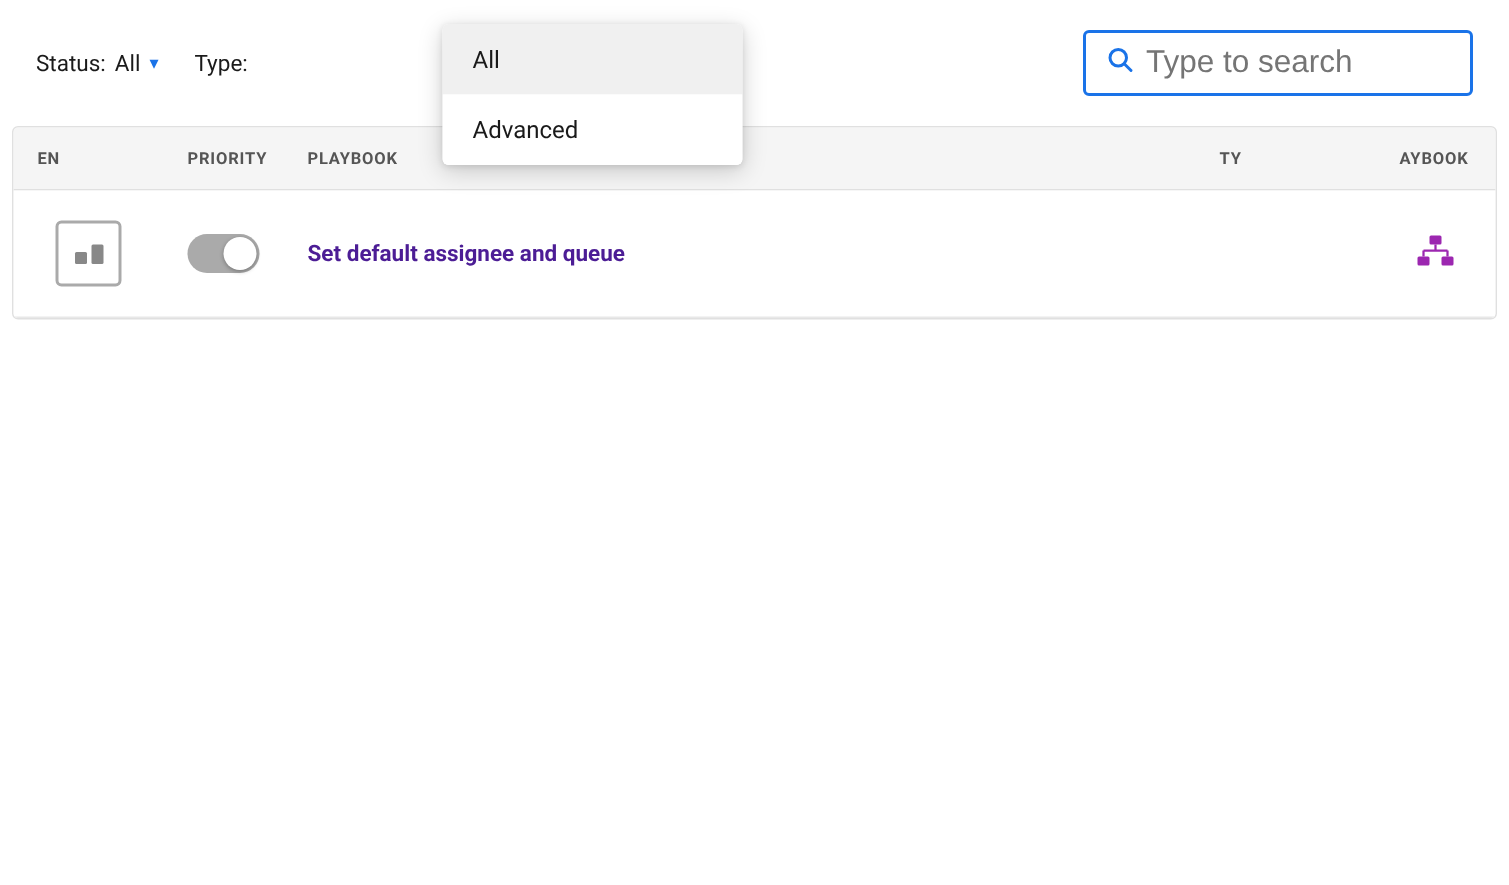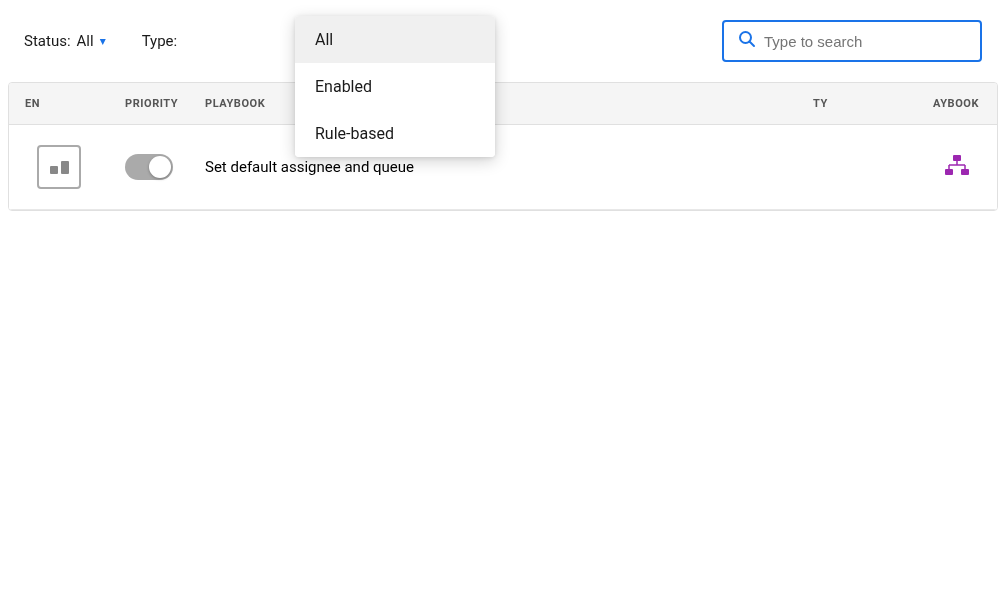--- a/index.html
+++ b/index.html
@@ -37,21 +37,21 @@
     }
 
     .status-filter .chevron {
       color: #1a73e8;
       font-size: 12px;
     }
 
     .type-label {
       font-size: 15px;
       color: #1a1a1a;
-      margin-left: 20px;
+      margin-left: 8px;
     }
 
     .enabled-only {
       font-size: 15px;
       color: #1a1a1a;
       margin-left: 140px;
     }
 
     .search-box {
       display: flex;
@@ -66,21 +66,21 @@
     }
 
     .search-icon {
       color: #1a73e8;
       font-size: 18px;
     }
 
     .search-input {
       border: none;
       outline: none;
-      font-size: 15px;
+      font-size: 21px;
       color: #737373;
       background: transparent;
       width: 200px;
     }
 
     
     .dropdown-wrapper {
       position: absolute;
       top: 16px;
       left: 295px;
@@ -192,23 +192,23 @@
       height: 22px;
       background: #ffffff;
       border-radius: 50%;
       position: absolute;
       top: 2px;
       right: 2px;
       box-shadow: 0 1px 3px rgba(0,0,0,0.3);
     }
 
     .rule-name {
-      font-weight: 400;
+      font-weight: 700;
       font-size: 15px;
-      color: #000000;
+      color: #4c1d95;
     }
 
     
     .type-icon {
       color: #9c27b0;
       font-size: 22px;
       display: flex;
       align-items: center;
       justify-content: center;
     }
@@ -239,22 +239,21 @@
         <line x1="11.5" y1="11.5" x2="16" y2="16" stroke="#1a73e8" stroke-width="2" stroke-linecap="round"></line>
       </svg>
     </span>
     <input class="search-input" type="text" placeholder="Type to search" style="">
   </div>
 </div>
 
 <div class="dropdown-wrapper">
   <div class="dropdown-menu">
     <div class="dropdown-item">All</div>
-    <div class="dropdown-item">Enabled</div>
-    <div class="dropdown-item">Rule-based</div>
+    <div class="dropdown-item">Advanced</div>
   </div>
 </div>
 
 <div class="table-container">
   <div class="table-header">
     <div class="table-header-cell">EN</div>
     <div class="table-header-cell">PRIORITY</div>
     <div class="table-header-cell">PLAYBOOK</div>
     <div class="table-header-cell">TY</div>
     <div class="table-header-cell">AYBOOK</div>

